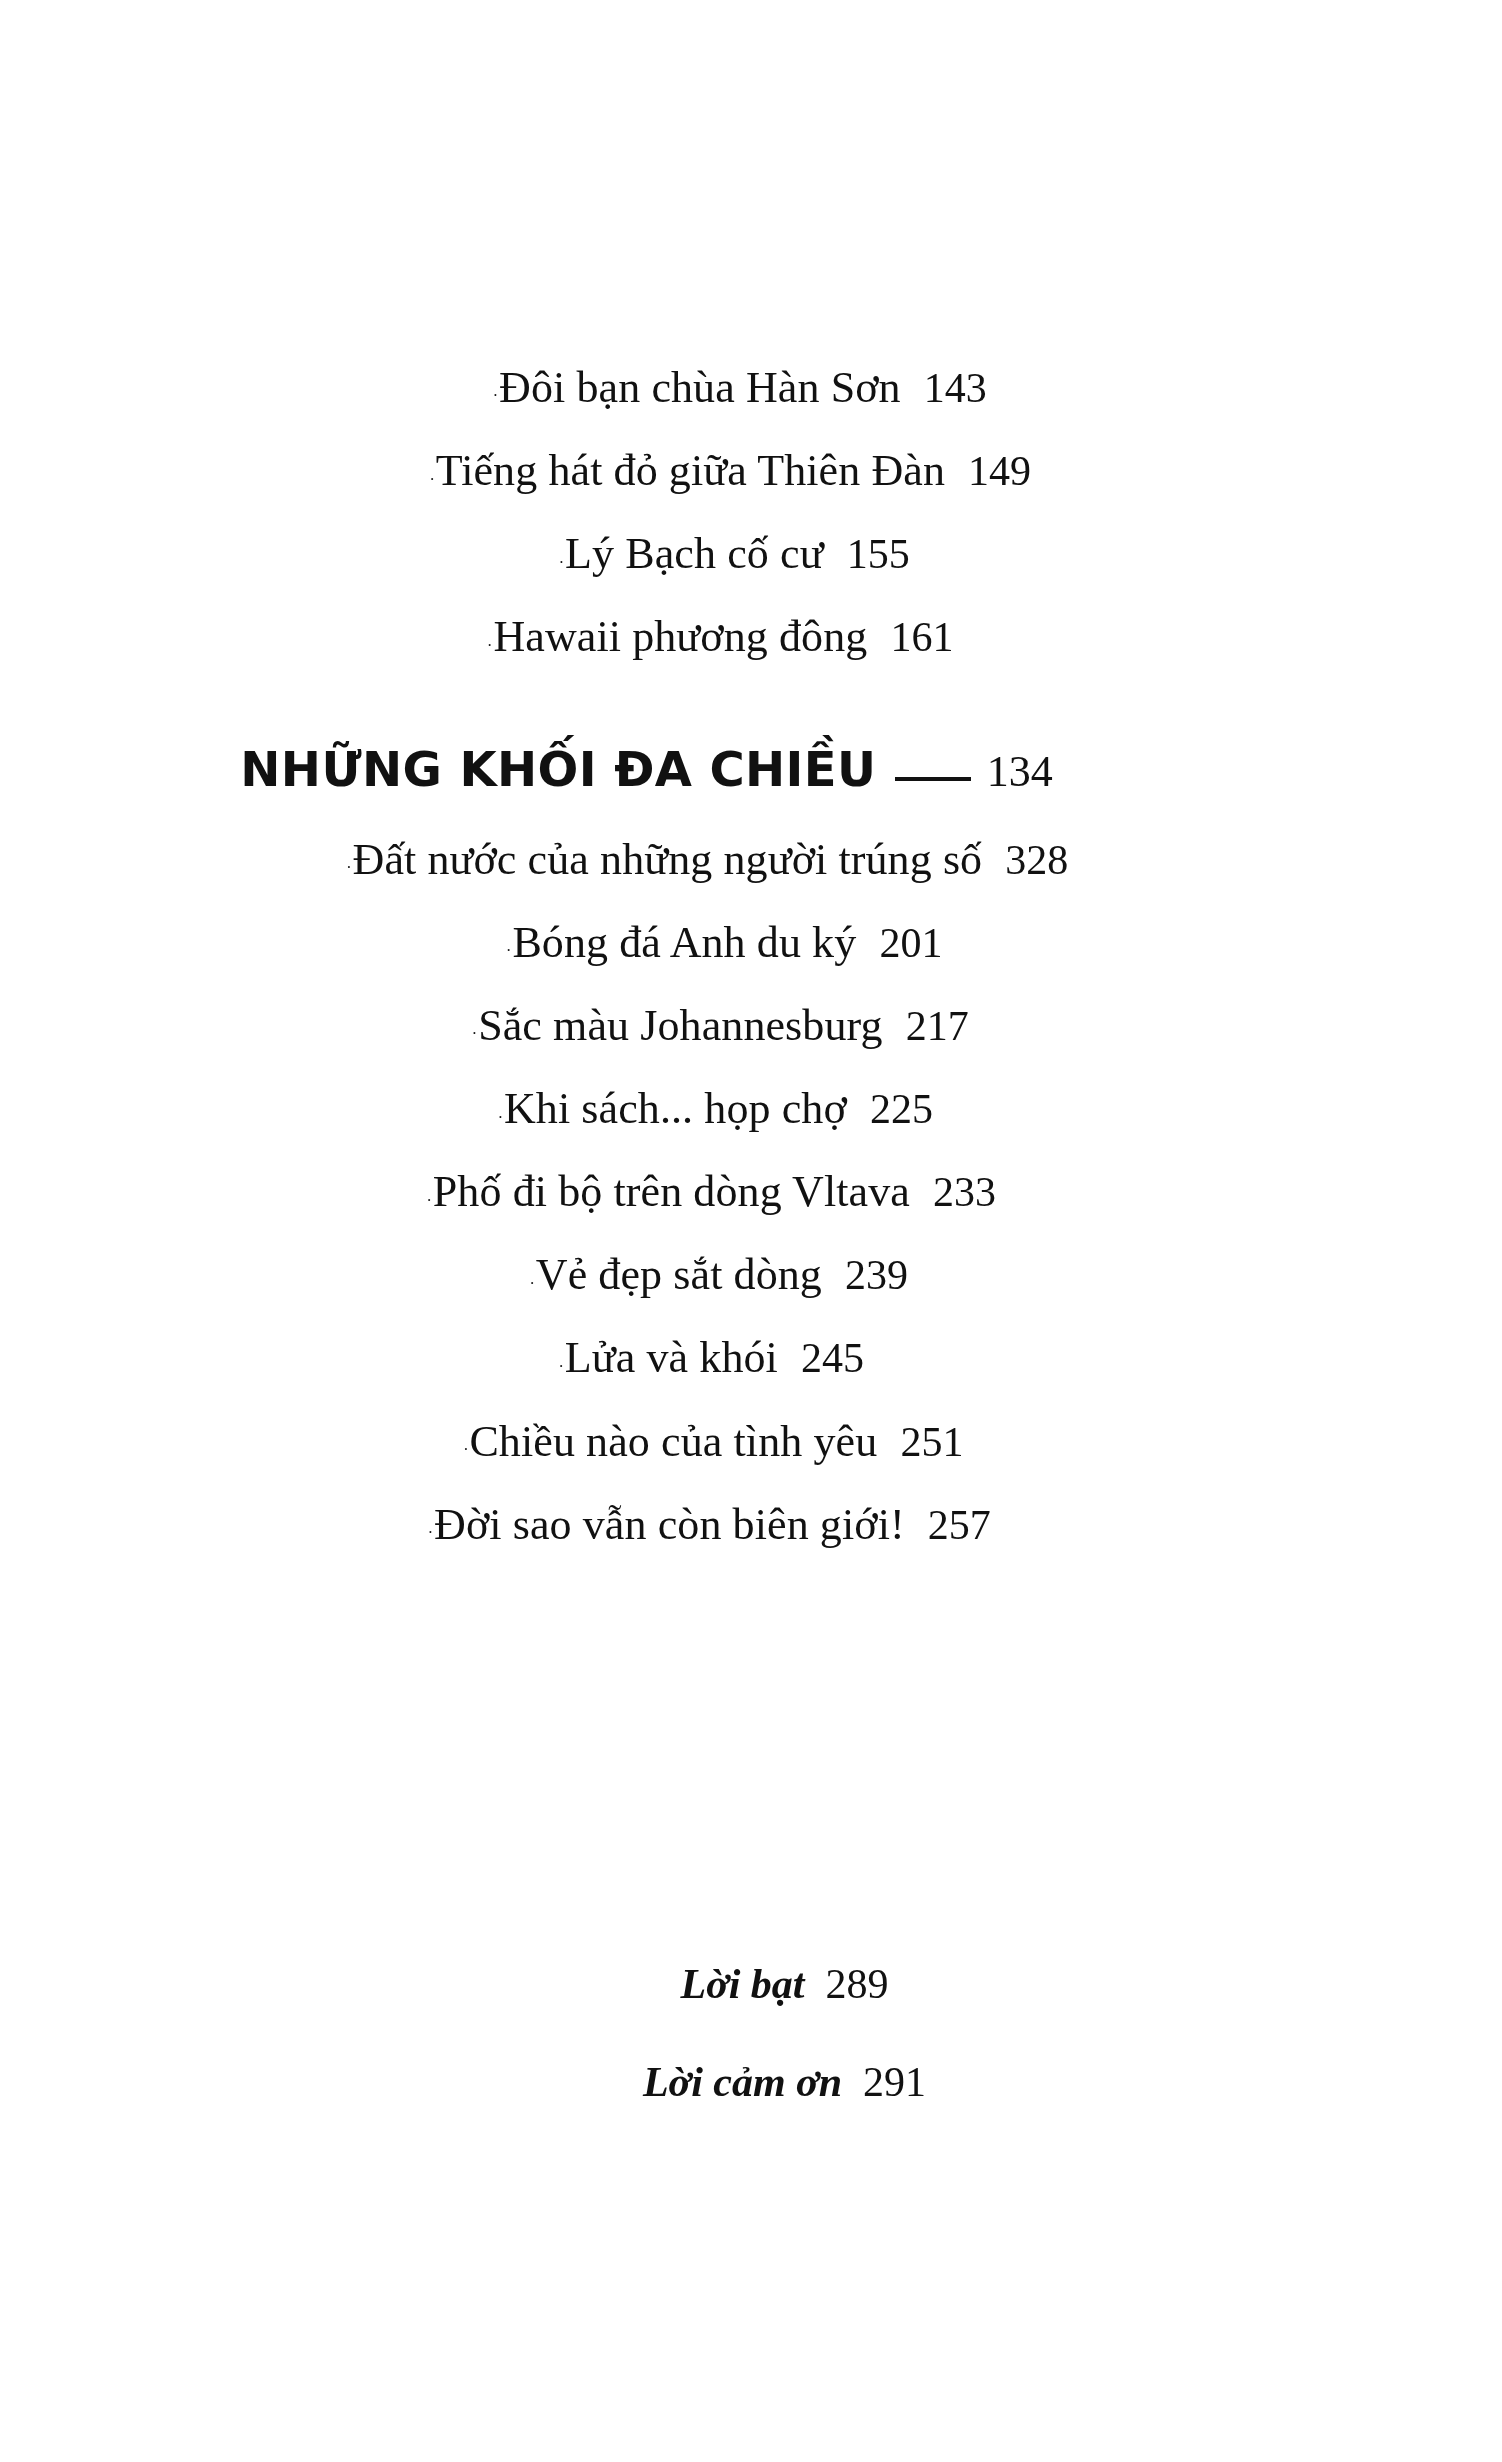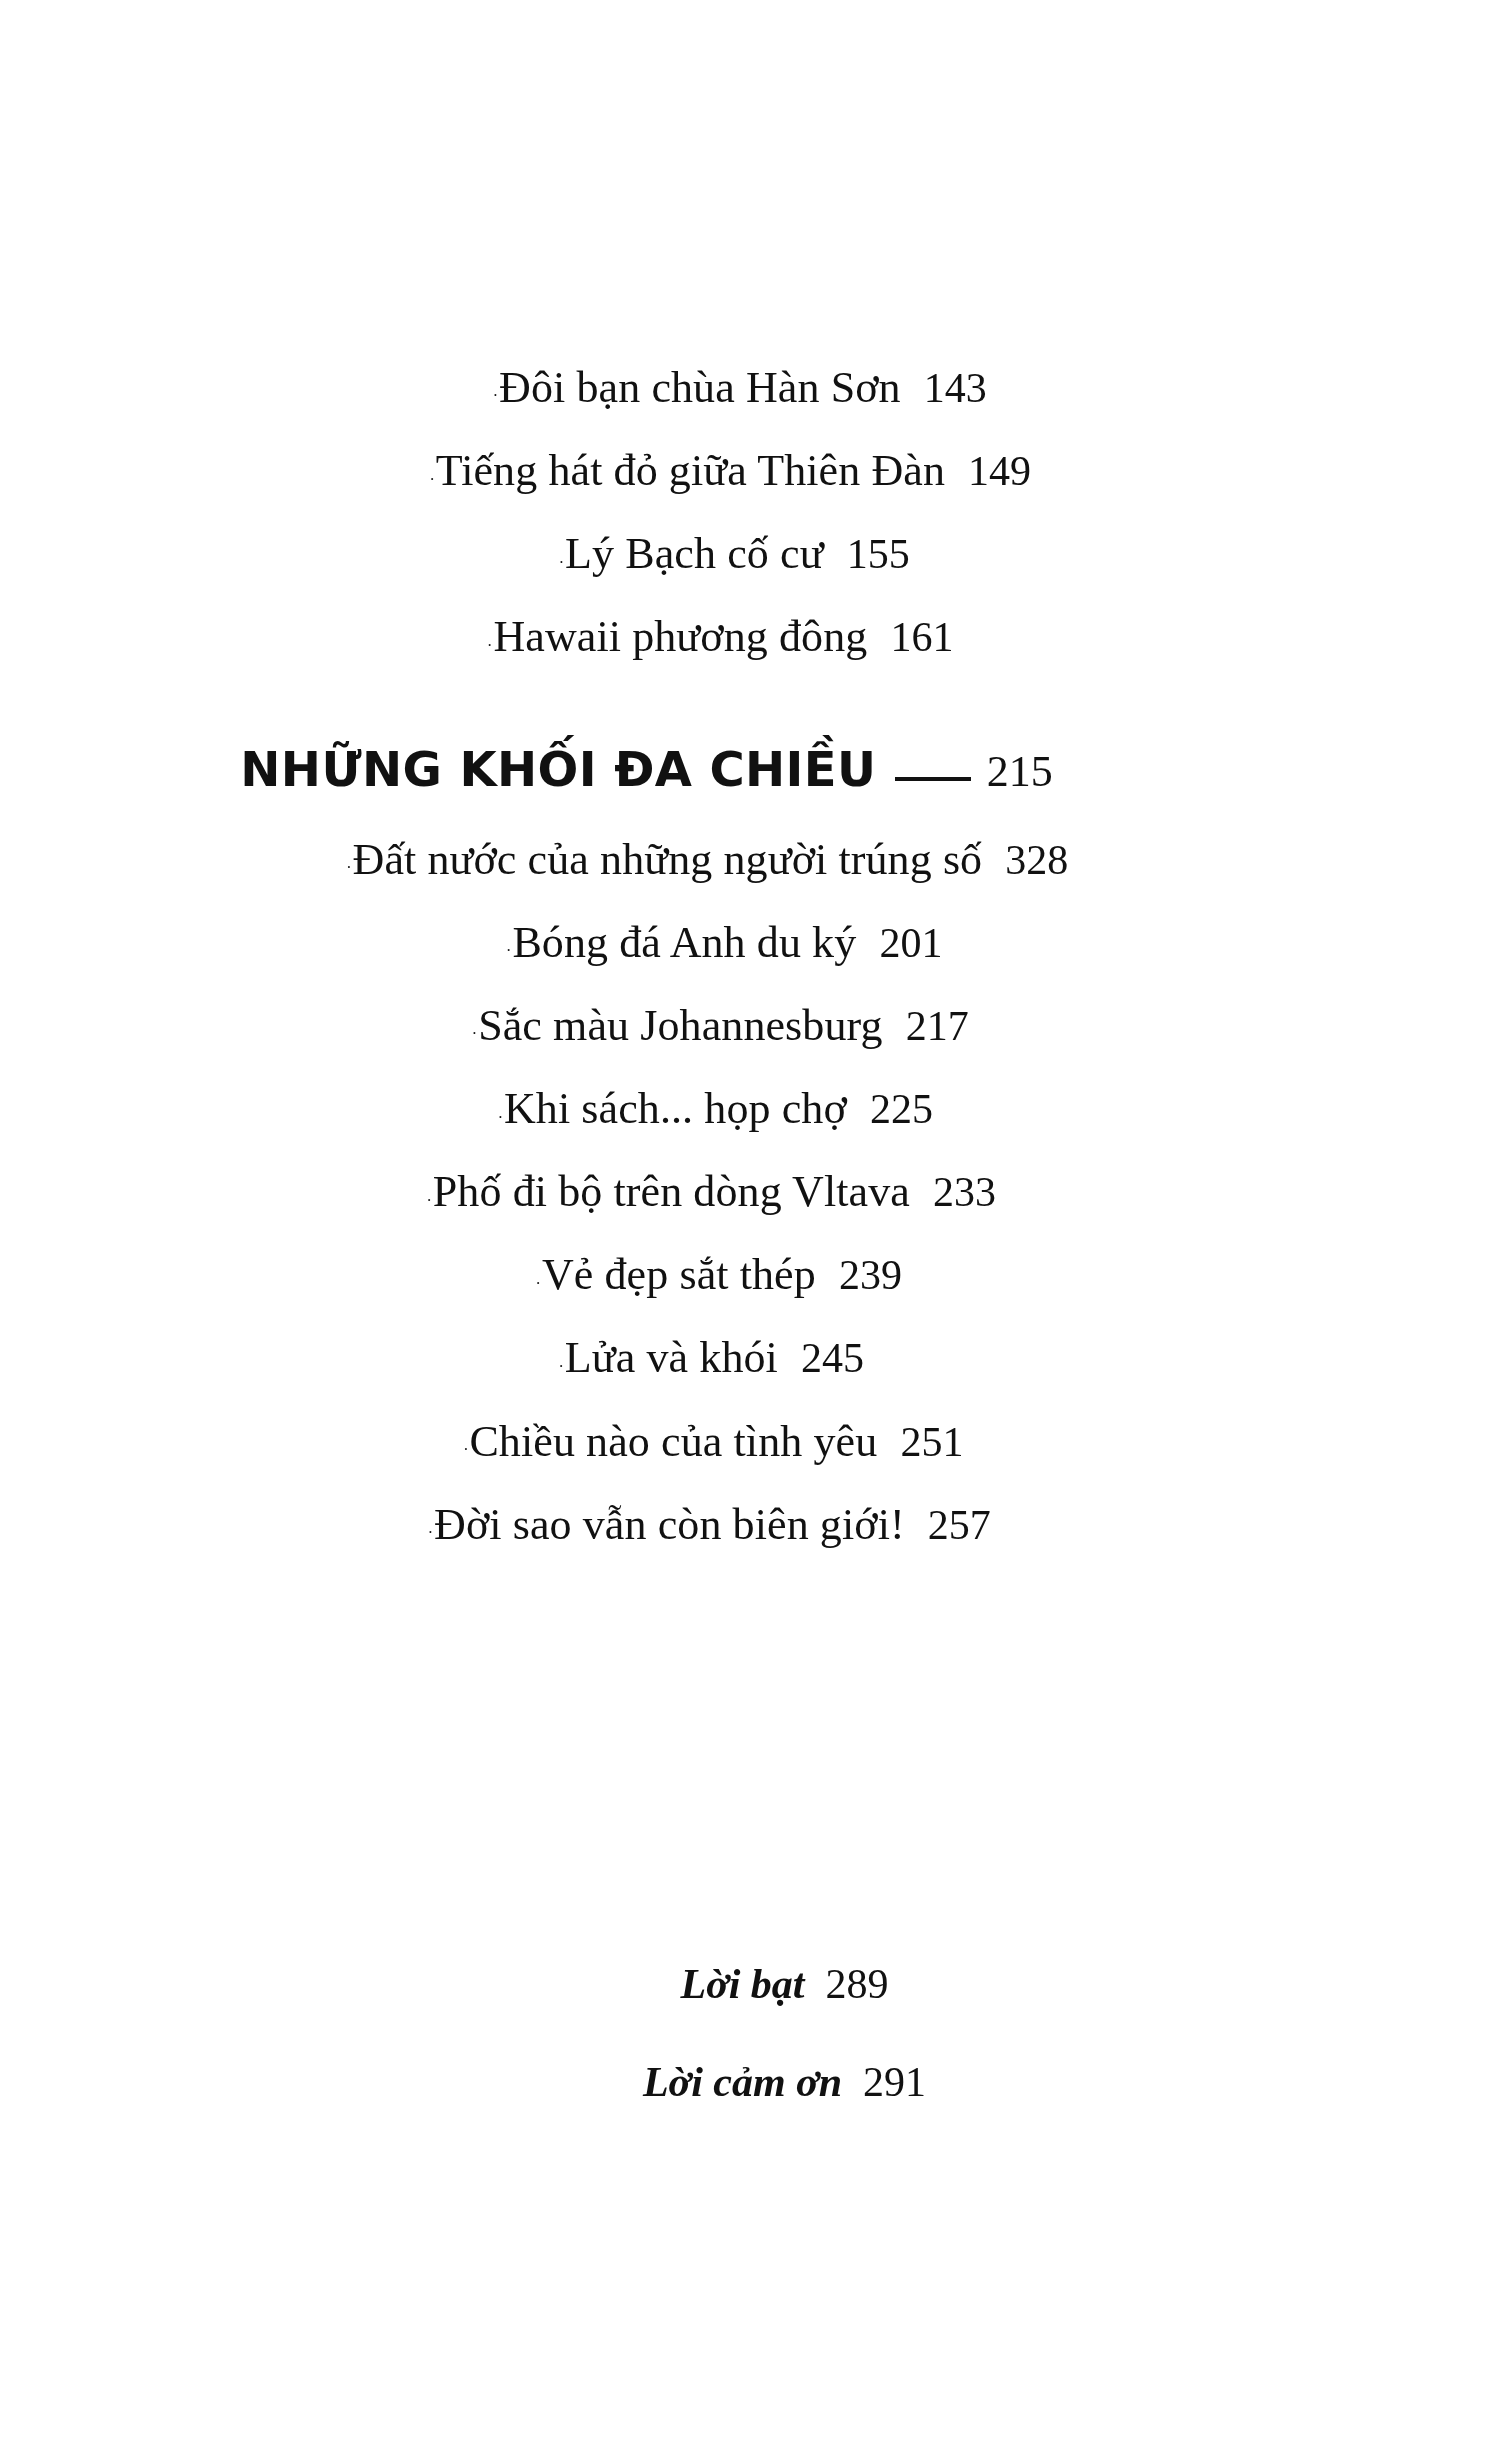--- a/index.html
+++ b/index.html
@@ -141,21 +141,21 @@
 
     <div class="toc-entry n3">
       <span class="bullet">•</span><span class="title">Lý Bạch cố cư</span><span class="page-num">155</span>
     </div>
 
     <div class="toc-entry n4">
       <span class="bullet">•</span><span class="title">Hawaii phương đông</span><span class="page-num">161</span>
     </div>
 
     <div class="section-head nsec">
-      <span class="sec-title">NHỮNG KHỐI ĐA CHIỀU</span><span class="dash"></span><span class="sec-page">215</span>
+      <span class="sec-title">NHỮNG KHỐI ĐA CHIỀU</span><span class="dash"></span><span class="sec-page">134</span>
     </div>
 
     <div class="toc-entry n5">
       <span class="bullet">•</span><span class="title">Đất nước của những người trúng số</span><span class="page-num">328</span>
     </div>
 
     <div class="toc-entry n6">
       <span class="bullet">•</span><span class="title">Bóng đá Anh du ký</span><span class="page-num">201</span>
     </div>
 
@@ -165,21 +165,21 @@
 
     <div class="toc-entry n8">
       <span class="bullet">•</span><span class="title">Khi sách... họp chợ</span><span class="page-num">225</span>
     </div>
 
     <div class="toc-entry n9">
       <span class="bullet">•</span><span class="title">Phố đi bộ trên dòng Vltava</span><span class="page-num">233</span>
     </div>
 
     <div class="toc-entry n10">
-      <span class="bullet">•</span><span class="title">Vẻ đẹp sắt thép</span><span class="page-num">239</span>
+      <span class="bullet">•</span><span class="title">Vẻ đẹp sắt dòng</span><span class="page-num">239</span>
     </div>
 
     <div class="toc-entry n11">
       <span class="bullet">•</span><span class="title">Lửa và khói</span><span class="page-num">245</span>
     </div>
 
     <div class="toc-entry n12">
       <span class="bullet">•</span><span class="title">Chiều nào của tình yêu</span><span class="page-num">251</span>
     </div>
 

